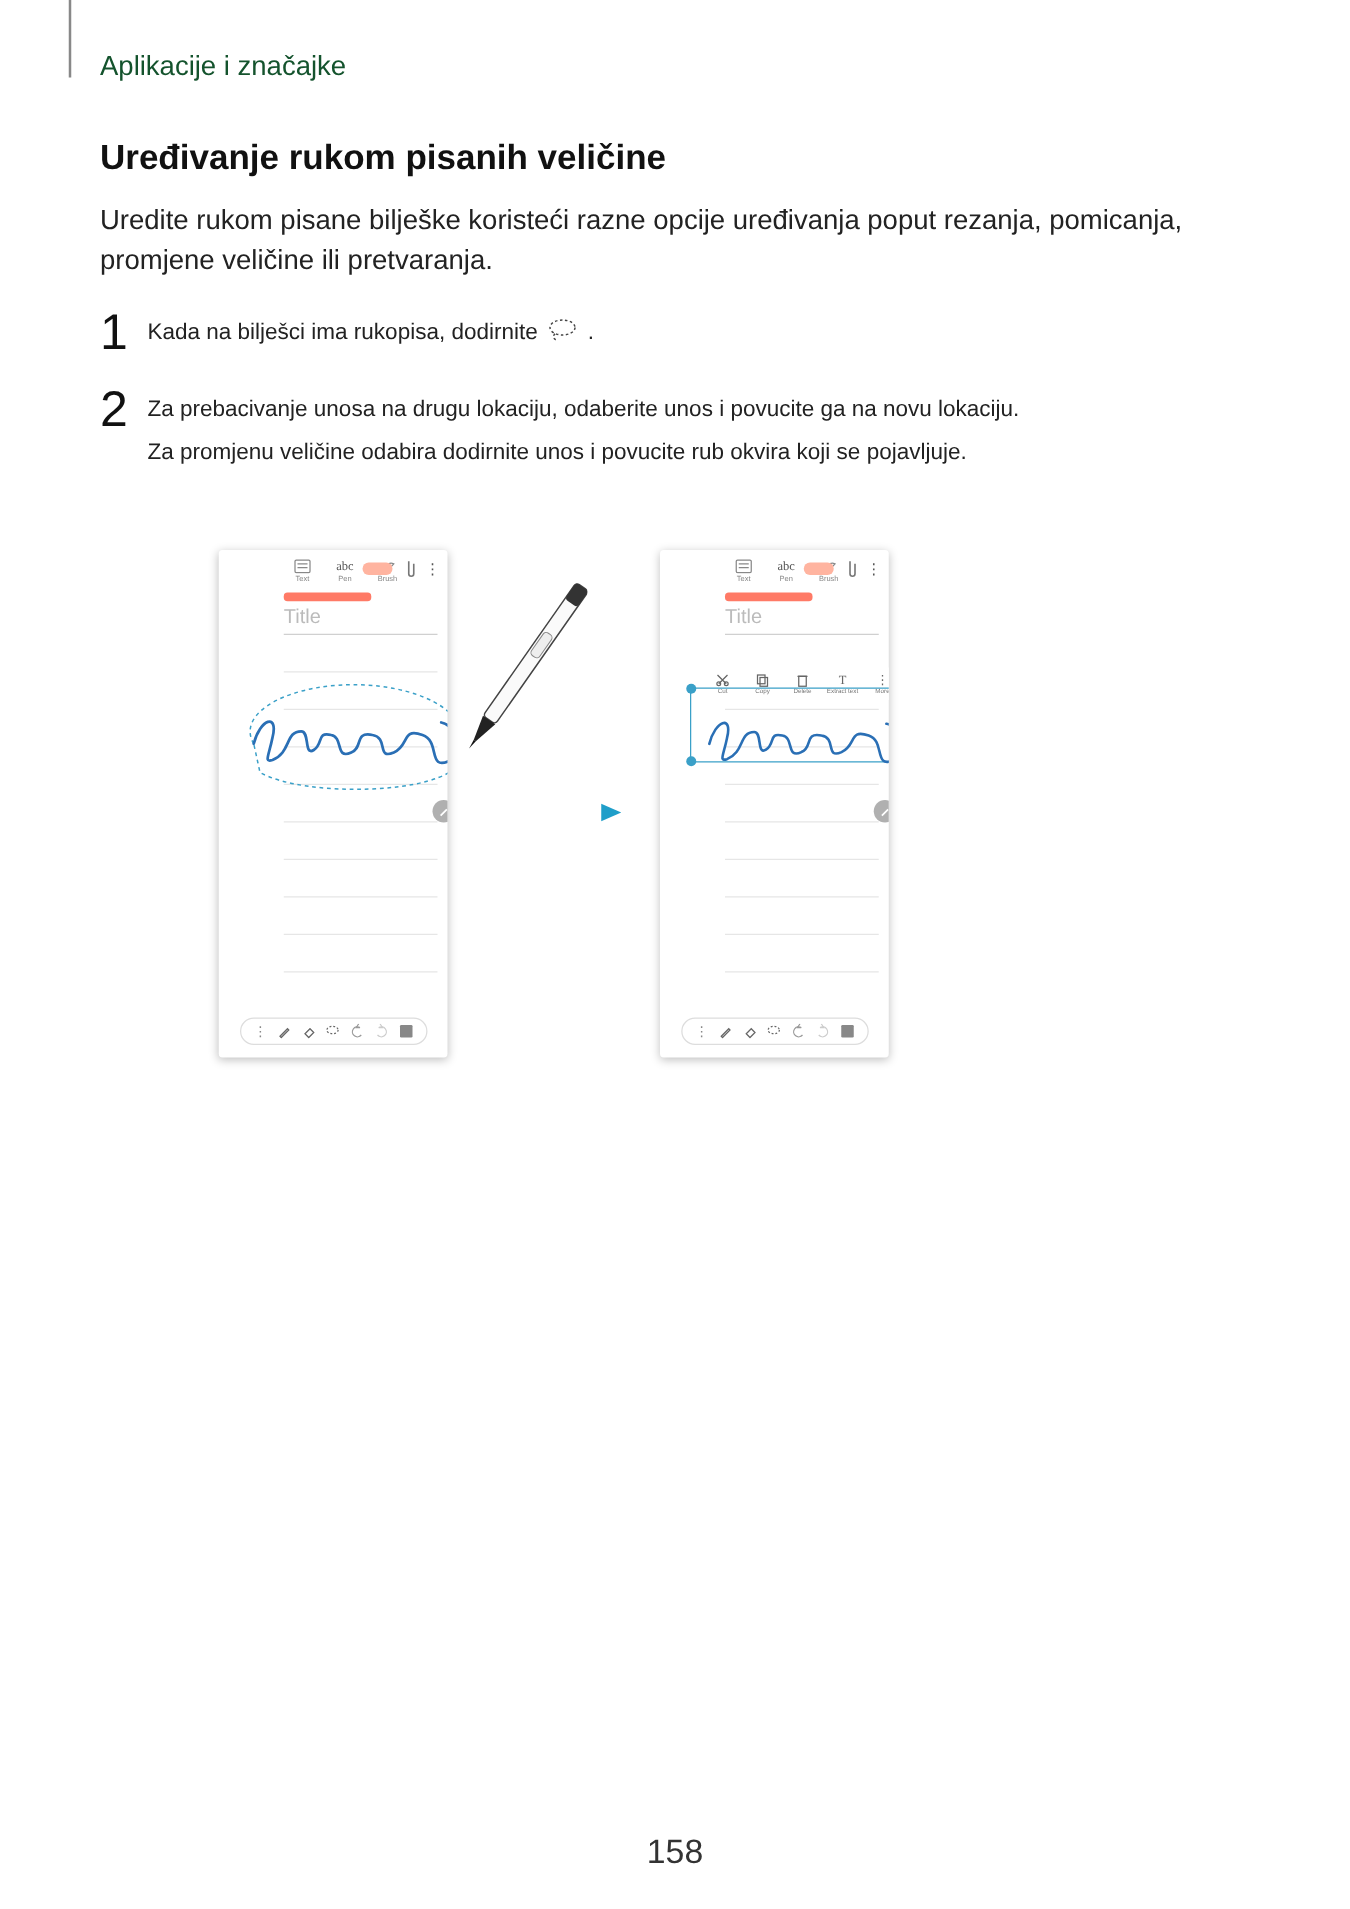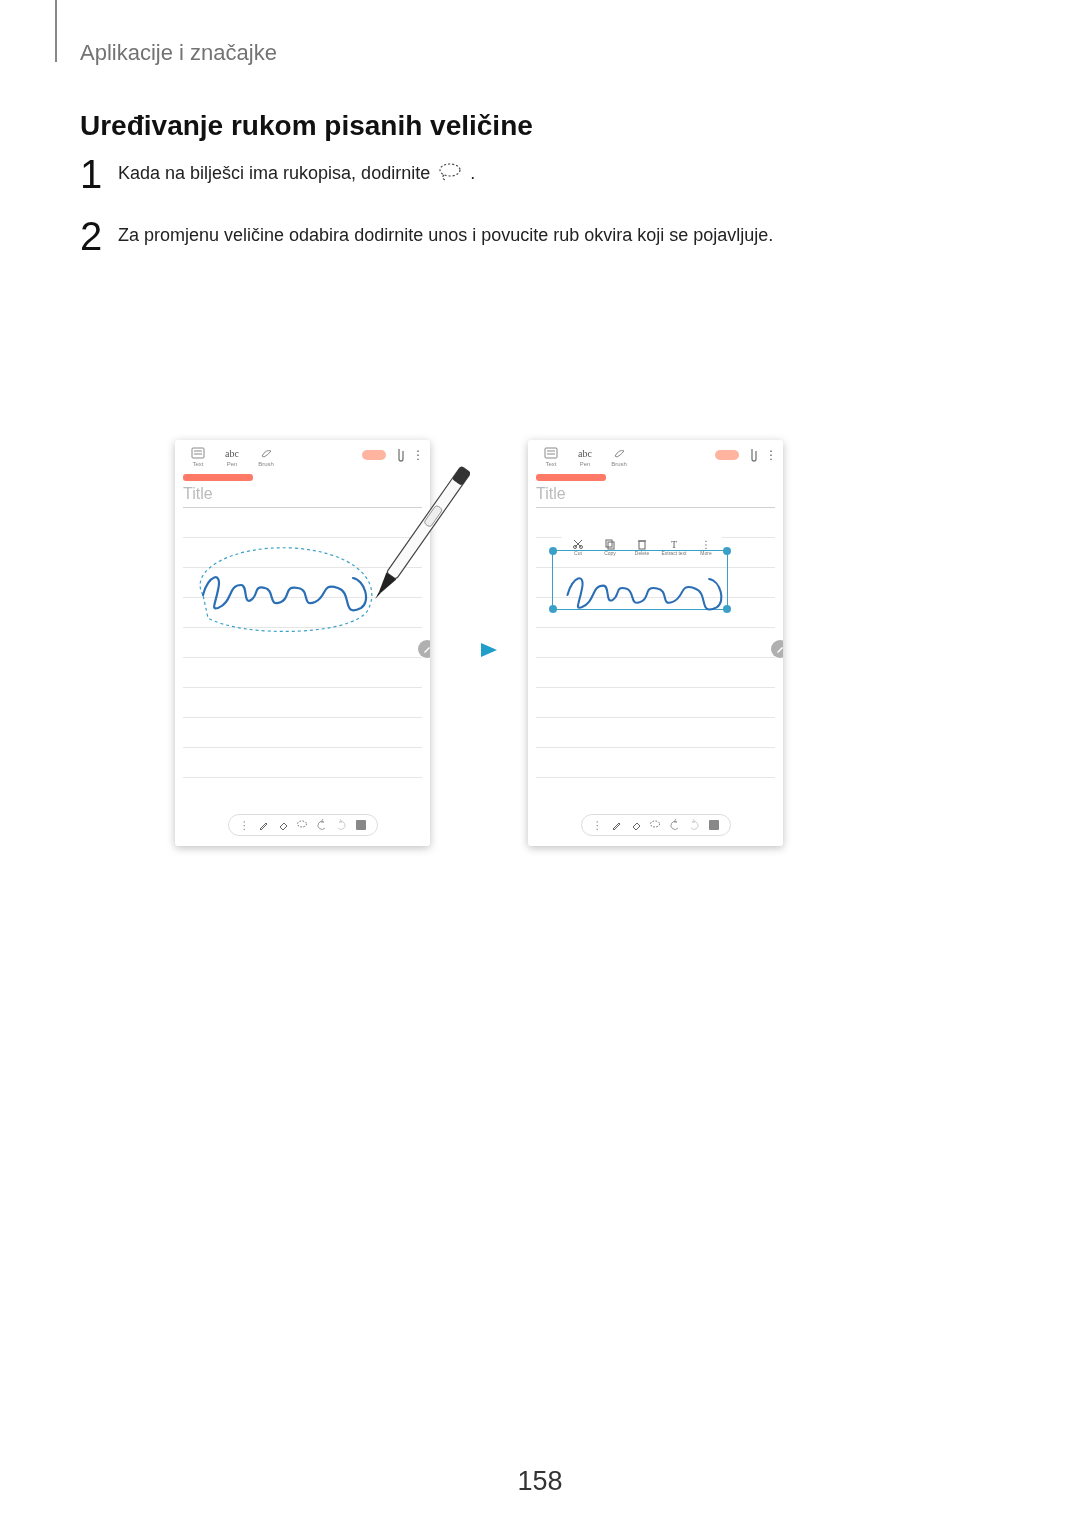--- a/index.html
+++ b/index.html
@@ -16,21 +16,21 @@
     top: 0;
     width: 2px;
     height: 62px;
     background: #888;
   }
   .breadcrumb {
     position: absolute;
     top: 40px;
     left: 80px;
     font-size: 22px;
-    color: #737373;
+    color: #14532d;
     font-weight: 400;
   }
   .content {
     position: absolute;
     top: 110px;
     left: 80px;
     width: 925px;
   }
   h2.section-title {
     font-size: 28px;
@@ -80,26 +80,27 @@
   .illustration {
     position: absolute;
     top: 440px;
     left: 175px;
     width: 740px;
     height: 420px;
   }
 
   .screen {
     position: absolute;
-    width: 255px;
+    width: 183px;
     height: 406px;
     background: #fff;
     box-shadow: 0 2px 8px rgba(0,0,0,0.25);
     border-radius: 3px;
     overflow: hidden;
+    padding-left: 44px;
   }
   .screen.left { left: 0; top: 0; }
   .screen.right { left: 353px; top: 0; }
 
   .screen-top {
     display: flex;
     align-items: flex-start;
     padding: 6px 6px 0 6px;
     height: 30px;
     position: relative;
@@ -240,40 +241,42 @@
 </head>
 <body>
 
 <div class="page">
   <div class="left-crop-line"></div>
 
   <div class="breadcrumb">Aplikacije i značajke</div>
 
   <div class="content">
     <h2 class="section-title">Uređivanje rukom pisanih veličine</h2>
+    <p class="intro">Uredite rukom pisane bilješke koristeći razne opcije uređivanja poput rezanja, pomicanja, promjene veličine ili pretvaranja.</p>
 
     <div class="step">
       <div class="step-num">1</div>
       <div class="step-body">
         <span class="line">
           <span>Kada na bilješci ima rukopisa, dodirnite </span>
           <span class="lasso-icon">
             <svg width="26" height="20" viewBox="0 0 26 20">
                 <ellipse cx="13" cy="9" rx="10" ry="6" fill="none" stroke="#444" stroke-width="1.2" stroke-dasharray="2,2"></ellipse>
                 <path d="M7 14 q-3 3 1 5" fill="none" stroke="#444" stroke-width="1.2" stroke-dasharray="2,2"></path>
               </svg>
           </span>
           <span>.</span>
         </span>
       </div>
     </div>
 
     <div class="step">
       <div class="step-num">2</div>
       <div class="step-body">
+        <span class="line">Za prebacivanje unosa na drugu lokaciju, odaberite unos i povucite ga na novu lokaciju.</span>
         <span class="line">Za promjenu veličine odabira dodirnite unos i povucite rub okvira koji se pojavljuje.</span>
       </div>
     </div>
   </div>
 
   <div class="illustration">
 
     <div class="screen left">
       <div class="screen-top">
         <div class="top-tab">

